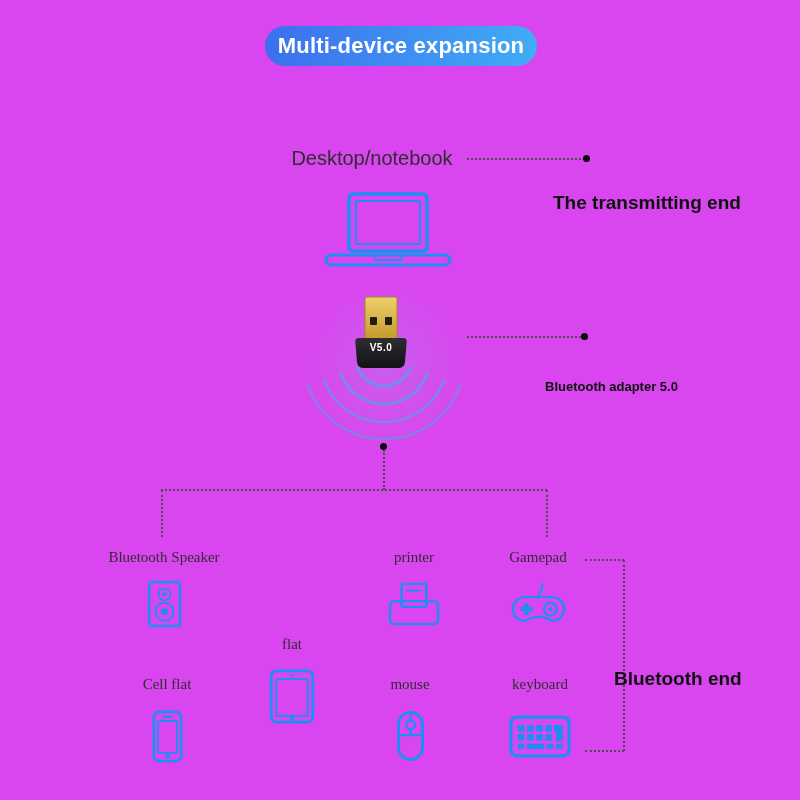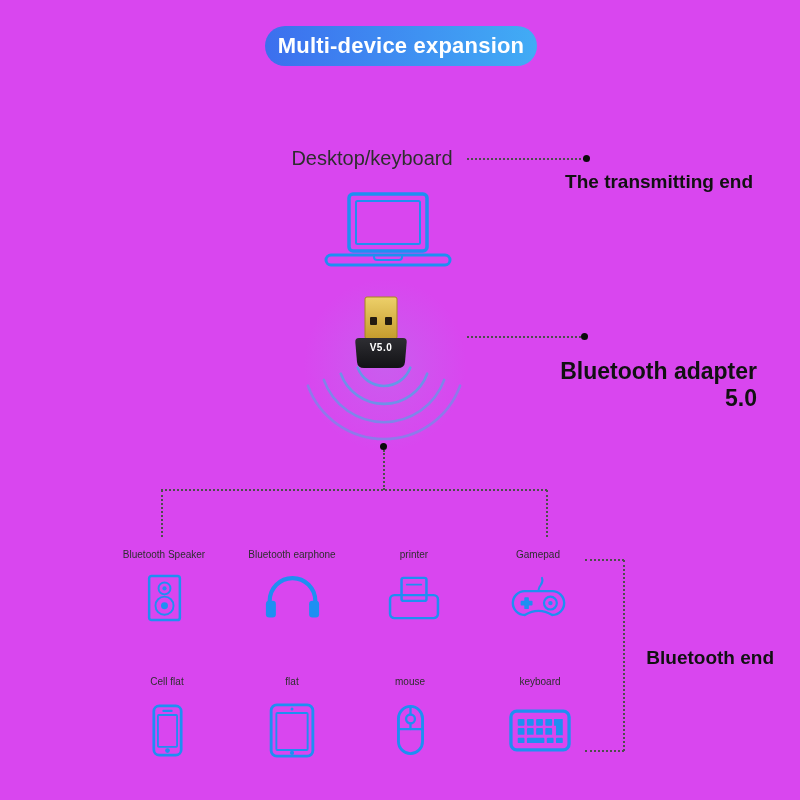--- a/index.html
+++ b/index.html
@@ -8,22 +8,22 @@
     --adapter_body:#1E1E22; --heading_text:#111111; --label_text:#2E2E2E; --banner_text:#FFFFFF;
   }
   html,body{margin:0;padding:0;}
   body{font-family:"Liberation Sans","DejaVu Sans",sans-serif;background:#fff;}
   .stage{position:relative;width:800px;height:800px;background:#d946ef;overflow:hidden;padding-left:40px;}
   .abs{position:absolute;}
   .banner{left:265px;top:26px;width:272px;height:40px;border-radius:21px;
     background:linear-gradient(90deg,var(--banner_gradient_start),var(--banner_gradient_end));
     color:var(--banner_text);font-size:22px;font-weight:bold;display:flex;align-items:center;justify-content:center;letter-spacing:.2px;}
   .plain-label{color:var(--label_text);font-size:20px;text-align:center;}
-  .bold-label{color:var(--heading_text);font-weight:bold;text-align:right;}
-  .dev-label{color:var(--label_text);font-size:10px;text-align:right;white-space:nowrap;}
+  .bold-label{color:var(--heading_text);font-weight:bold;text-align:left;margin-top:21px;}
+  .dev-label{color:var(--label_text);font-size:15px;text-align:right;white-space:nowrap;font-family:Liberation Serif, serif;}
   .dh{position:absolute;height:0;border-top:2px dotted var(--connector_line);}
   .dv{position:absolute;width:0;border-left:2px dotted var(--connector_line);}
   .enddot{position:absolute;width:7px;height:7px;border-radius:50%;background:#0a0a0a;}
   .cell{position:absolute;width:160px;display:flex;flex-direction:column;align-items:center;}
   .iconbox{display:flex;align-items:center;justify-content:center;}
   svg .st{stroke:var(--accent_blue);fill:none;stroke-linecap:round;stroke-linejoin:round;}
   svg .fl{fill:var(--accent_blue);stroke:none;}
   .wv{stroke:var(--wave_blue);fill:none;stroke-width:2.6;stroke-linecap:round;}
   .glow{left:300px;top:275px;width:170px;height:180px;
     background:radial-gradient(ellipse at center,rgba(140,185,235,.20) 0%,rgba(140,185,235,0) 68%);}
@@ -31,21 +31,21 @@
 </style>
 </head>
 <body>
 
 <div class="stage">
 
   <div class="abs banner">
     <span>Multi-device expansion</span>
   </div>
 
-  <div class="abs plain-label" style="left:272px;top:147px;width:200px;">Desktop/keyboard</div>
+  <div class="abs plain-label" style="left:272px;top:147px;width:200px;">Desktop/notebook</div>
   <div class="dh" style="left:467px;top:158px;width:118px;"></div>
   <div class="enddot" style="left:583px;top:155px;"></div>
   <div class="abs bold-label" style="left:553px;top:171px;width:200px;font-size:19px;">The transmitting end</div>
 
   <svg class="abs" style="left:322px;top:192px;" width="132" height="78" viewBox="0 0 132 78">
     <rect class="st" x="27" y="2" width="78" height="57" rx="4" stroke-width="3.5"></rect>
     <rect class="st" x="34" y="9" width="64" height="43" rx="1.5" stroke-width="2"></rect>
     <rect class="st" x="4" y="63" width="124" height="10" rx="5" stroke-width="3"></rect>
     <path class="st" d="M52 63 v2 a3 3 0 0 0 3 3 h22 a3 3 0 0 0 3 -3 v-2" stroke-width="2"></path>
   </svg>
@@ -71,21 +71,21 @@
 
   <svg class="abs" style="left:284px;top:350px;" width="200" height="100" viewBox="0 0 200 100">
     <path class="wv" style="opacity:.95" d="M73.7 17.6 A28 28 0 0 0 126.3 17.6"></path>
     <path class="wv" style="opacity:.85" d="M56.8 23.7 A46 46 0 0 0 143.2 23.7"></path>
     <path class="wv" style="opacity:.72" d="M39.8 29.9 A64 64 0 0 0 160.2 29.9"></path>
     <path class="wv" style="opacity:.6" d="M23.9 35.7 A81 81 0 0 0 176.1 35.7"></path>
   </svg>
 
   <div class="dh" style="left:467px;top:336px;width:114px;"></div>
   <div class="enddot" style="left:581px;top:333px;"></div>
-  <div class="abs bold-label" style="left:545px;top:358px;width:212px;font-size:23px;">Bluetooth adapter 5.0</div>
+  <div class="abs bold-label" style="left:545px;top:358px;width:212px;font-size:13px;">Bluetooth adapter 5.0</div>
 
   <div class="enddot" style="left:380px;top:443px;"></div>
   <div class="dv" style="left:383px;top:450px;height:40px;"></div>
   <div class="dh" style="left:161px;top:489px;width:386px;"></div>
   <div class="dv" style="left:161px;top:490px;height:47px;"></div>
   <div class="dv" style="left:546px;top:490px;height:47px;"></div>
 
   <div class="dh" style="left:585px;top:559px;width:39px;"></div>
   <div class="dv" style="left:623px;top:560px;height:191px;"></div>
   <div class="dh" style="left:585px;top:750px;width:39px;"></div>
@@ -97,30 +97,20 @@
       <svg width="35" height="48" viewBox="0 0 36 50">
         <rect class="st" x="2" y="2" width="32" height="46" rx="2.5" stroke-width="2.6"></rect>
         <circle class="st" cx="18" cy="15" r="6.2" stroke-width="2"></circle>
         <circle class="fl" cx="18" cy="15" r="2.2"></circle>
         <circle class="st" cx="18" cy="33" r="9.4" stroke-width="2"></circle>
         <circle class="fl" cx="18" cy="33" r="3.6"></circle>
       </svg>
     </div>
   </div>
 
-  <div class="cell" style="left:212px;top:549px;">
-    <div class="dev-label">Bluetooth earphone</div>
-    <div class="iconbox" style="height:76px;">
-      <svg width="57" height="46" viewBox="0 0 60 48">
-        <path class="st" d="M6 41 V27 a24 24 0 0 1 48 0 V41" stroke-width="4.4"></path>
-        <rect class="fl" x="2" y="27" width="10.5" height="17.5" rx="3.5"></rect>
-        <rect class="fl" x="47.5" y="27" width="10.5" height="17.5" rx="3.5"></rect>
-      </svg>
-    </div>
-  </div>
 
   <div class="cell" style="left:334px;top:549px;">
     <div class="dev-label">printer</div>
     <div class="iconbox" style="height:76px;">
       <svg width="54" height="46" viewBox="0 0 56 48">
         <rect class="st" x="3" y="21" width="50" height="24" rx="4.5" stroke-width="2.6"></rect>
         <rect class="st" x="15" y="3" width="26" height="24" rx="2" fill="#ffffff" stroke-width="2.6"></rect>
         <path class="st" d="M20.5 10 H35.5" stroke-width="2"></path>
       </svg>
     </div>
@@ -145,21 +135,21 @@
     <div class="iconbox" style="height:86px;">
       <svg width="31" height="53" viewBox="0 0 34 58">
         <rect class="st" x="2" y="2" width="30" height="54" rx="6" stroke-width="3"></rect>
         <path class="st" d="M12.5 7.5 H21.5" stroke-width="2.4"></path>
         <rect class="st" x="6.5" y="12" width="21" height="35" rx="1" stroke-width="2"></rect>
         <circle class="fl" cx="17" cy="51" r="2.6"></circle>
       </svg>
     </div>
   </div>
 
-  <div class="cell" style="left:212px;top:676px;">
+  <div class="cell" style="left:212px;top:636px;">
     <div class="dev-label">flat</div>
     <div class="iconbox" style="height:86px;">
       <svg width="46" height="55" viewBox="0 0 48 58">
         <rect class="st" x="2" y="2" width="44" height="54" rx="6" stroke-width="3"></rect>
         <rect class="st" x="7.5" y="10.5" width="33" height="39" rx="1" stroke-width="2"></rect>
         <circle class="fl" cx="24" cy="6.3" r="1.6"></circle>
         <circle class="fl" cx="24" cy="52.6" r="2.2"></circle>
       </svg>
     </div>
   </div>

